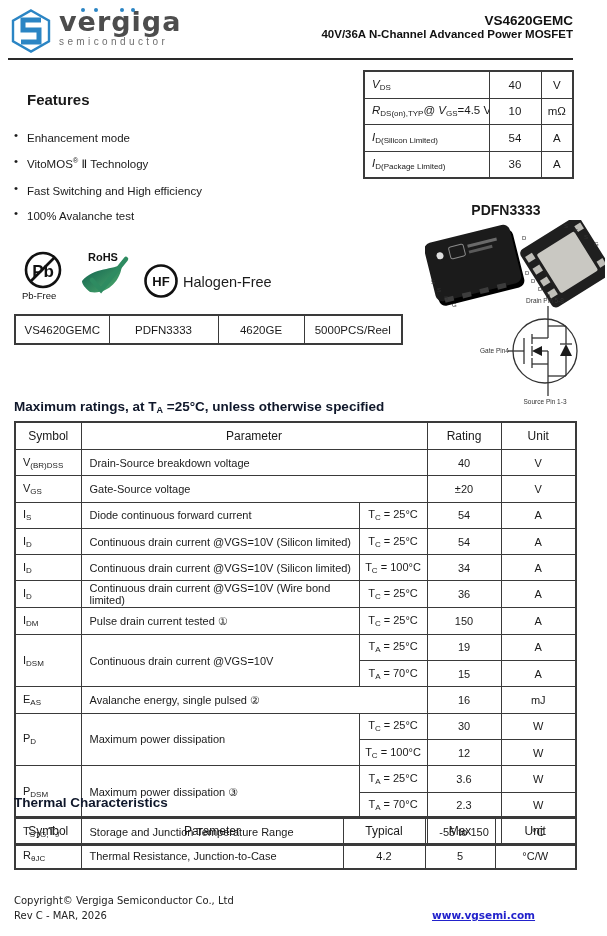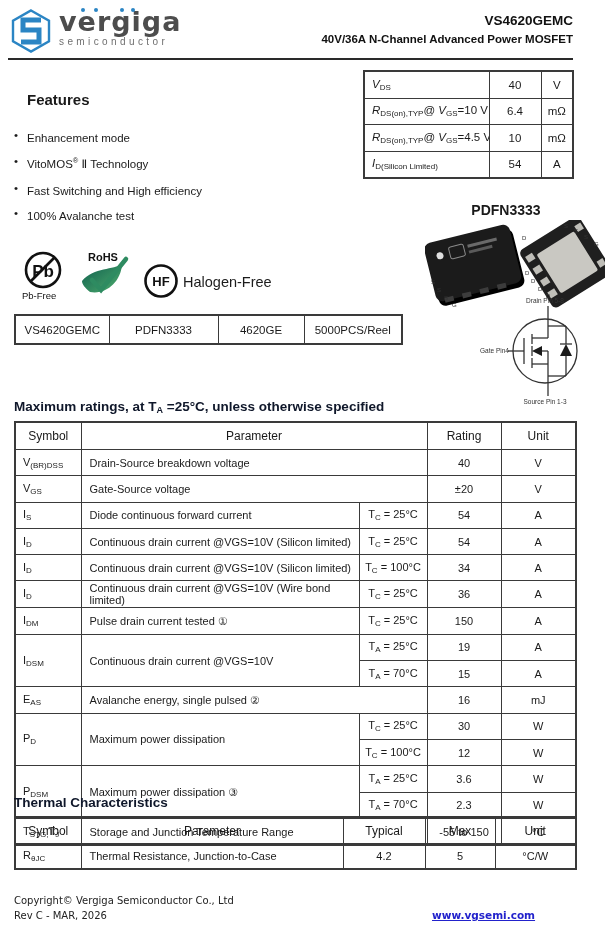--- a/index.html
+++ b/index.html
@@ -9,21 +9,21 @@
   }
   
   .header{position:absolute;left:8px;right:34px;top:8px;height:50px;border-bottom:2px solid #2a2a2a;}
   .logo{position:absolute;left:0;top:0;display:flex;align-items:flex-start;}
   .logo-text{margin-left:5px;position:relative;}
   .brand{font-family:"DejaVu Sans",sans-serif;font-weight:bold;font-size:27px;line-height:27px;color:#4d4d4d;letter-spacing:1px;}
   .brand-sub{font-size:10px;color:#6f6f6f;letter-spacing:3.4px;margin-top:1px;}
   .logo-dot{position:absolute;width:4px;height:4px;border-radius:50%;background:#2b85c4;top:0px;}
   .titles{position:absolute;right:0;top:5px;text-align:right;}
   .part-no{font-size:13.5px;font-weight:bold;color:#111;}
-  .subtitle{font-size:11.5px;font-weight:bold;color:#111;margin-top:5px;}
+  .subtitle{font-size:11.5px;font-weight:bold;color:#111;}
   
   .features{position:absolute;left:14px;top:78px;width:330px;}
   .features-title{font-size:15px;font-weight:bold;margin:13px;}
   .feature-list{list-style:none;margin:22px 0 0 0;padding:0;}
   .feature-list li{font-size:11.5px;margin-bottom:12px;position:relative;padding-left:13px;}
   .feature-list li .bullet{position:absolute;left:0;top:-1px;}
   .feature-list sup{font-size:7.5px;}
   
   table.dtable{border-collapse:collapse;table-layout:fixed;border:2px solid #3a3a3a;padding-left:44px;}
   table.dtable td, table.dtable th{border:1px solid #3a3a3a;overflow:hidden;white-space:nowrap;font-weight:normal;}
@@ -107,32 +107,32 @@
       <col style="width:52px">
       <col style="width:32px">
     </colgroup>
   <tbody>
       <tr>
     <td class="lbl"><i>V</i><sub>DS</sub><span></span><i></i><sub></sub><span></span></td>
     <td class="c">40</td>
         <td class="c">V</td>
   </tr>
   <tr>
-    <td class="lbl"><i>R</i><sub>DS(on),TYP</sub><span>@ </span><i>V</i><sub>GS</sub><span>=10 V</span></td>
-    <td class="c">6.4</td>
-        <td class="c">mΩ</td>
-  </tr>
-  <tr>
     <td class="lbl"><i>R</i><sub>DS(on),TYP</sub><span>@ </span><i>V</i><sub>GS</sub><span>=4.5 V</span></td>
     <td class="c">10</td>
         <td class="c">mΩ</td>
   </tr>
   <tr>
     <td class="lbl"><i>I</i><sub>D(Silicon Limited)</sub><span></span><i></i><sub></sub><span></span></td>
     <td class="c">54</td>
+        <td class="c">A</td>
+  </tr>
+  <tr>
+    <td class="lbl"><i>I</i><sub>D(Package Limited)</sub><span></span><i></i><sub></sub><span></span></td>
+    <td class="c">36</td>
         <td class="c">A</td>
   </tr>
 </tbody>
   </table>
 
 <div class="pkg-label">PDFN3333</div>
 <div class="pkg-images">
   <svg width="180" height="88" viewBox="0 0 180 88">
 
     <g transform="rotate(-14 48 44)">

